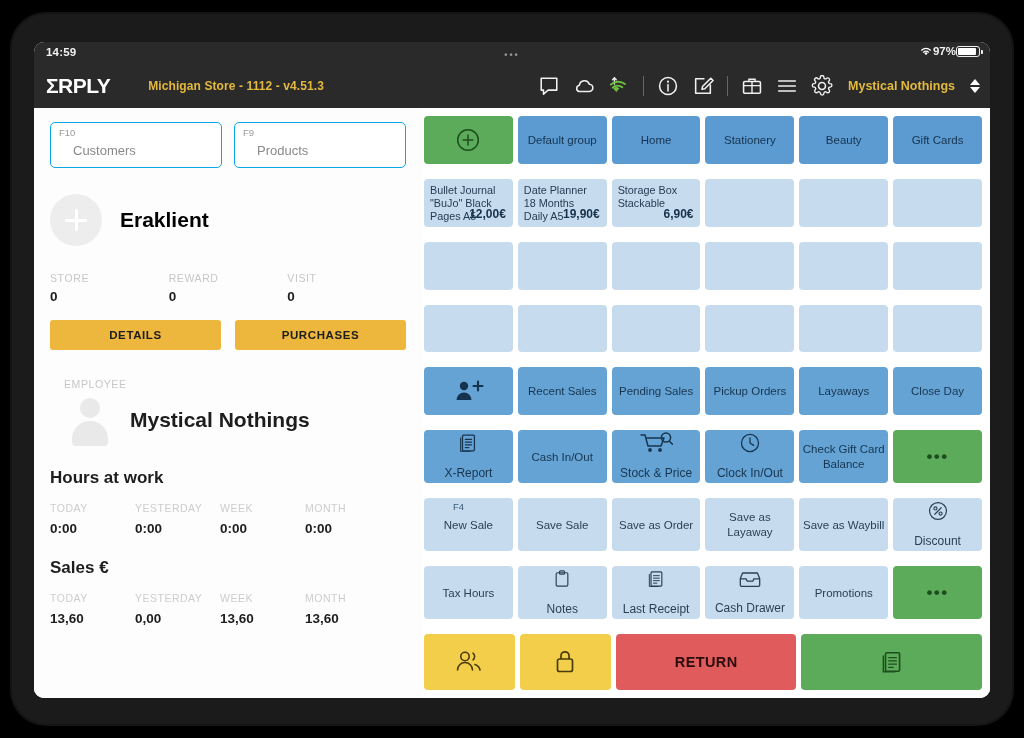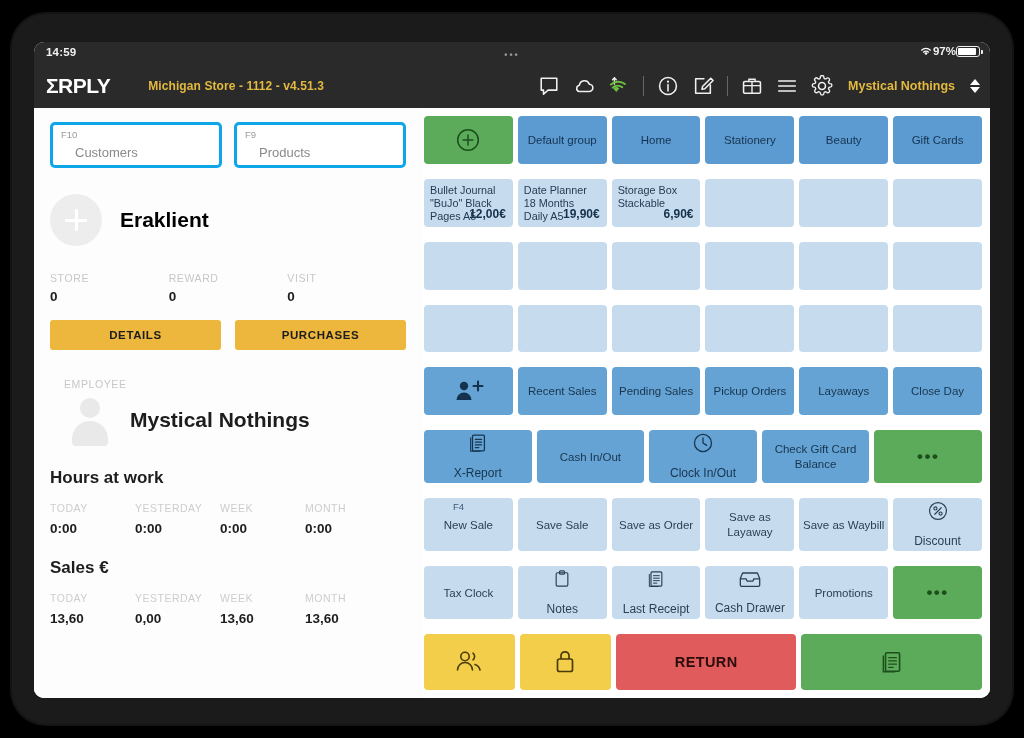--- a/index.html
+++ b/index.html
@@ -89,21 +89,21 @@
   
   .content { display: flex; height: 590px; background: #ffffff; }
 
   
   .left {
     width: 388px; padding: 14px 16px 0 16px; background: #fdfdfd;
     position: relative;
   }
   .search-row { display: flex; gap: 12px; }
   .search-box {
-    flex: 1; height: 46px; border: 3px solid #0ea5e9; border-radius: 5px;
+    flex: 1; height: 46px; border: 1px solid #0ea5e9; border-radius: 5px;
     position: relative; background: #fff;
   }
   .search-box .fkey {
     position: absolute; left: 8px; top: 4px; font-size: 9.5px; color: #9a9a9a;
   }
   .search-box .ph {
     position: absolute; left: 22px; top: 20px; font-size: 13px; color: #8a8a8a;
   }
 
   .cust-row { display: flex; align-items: center; margin-top: 26px; }
@@ -449,20 +449,34 @@
                     <path d="M9 8h7M9 11h7M9 14h7M9 17h4" stroke="#17354f" stroke-width="1.2" stroke-linecap="round"></path>
                   </svg>
               </span>
               <span class="ilabel">X-Report</span>
             </div>
           </div>
           <div class="tile func">Cash In/Out</div>
           <div class="tile func">
             <div class="stack">
               <span class="glyph">
+                <svg width="34" height="22" viewBox="0 0 34 22">
+                  <path d="M2 3h4l3 11h13l3-8H8" fill="none" stroke="#17354f" stroke-width="1.5" stroke-linecap="round" stroke-linejoin="round"></path>
+                  <circle cx="11" cy="18" r="1.9" fill="#17354f"></circle>
+                    <circle cx="21" cy="18" r="1.9" fill="#17354f"></circle>
+                  <circle cx="27" cy="5.5" r="4.6" fill="none" stroke="#17354f" stroke-width="1.5"></circle>
+                  <path d="M30.4 9.2l3 3" stroke="#17354f" stroke-width="1.6" stroke-linecap="round"></path>
+                </svg>
+              </span>
+              <span class="ilabel">Stock &amp; Price</span>
+            </div>
+          </div>
+          <div class="tile func">
+            <div class="stack">
+              <span class="glyph">
                 <svg width="22" height="22" viewBox="0 0 24 24">
                     <circle cx="12" cy="12" r="9.3" fill="none" stroke="#17354f" stroke-width="1.4"></circle>
                     <path d="M12 6.5V12l4 2.6" stroke="#17354f" stroke-width="1.4" fill="none" stroke-linecap="round"></path>
                   </svg>
               </span>
               <span class="ilabel">Clock In/Out</span>
             </div>
           </div>
           <div class="tile func">Check Gift Card Balance</div>
           <div class="tile green">
@@ -488,21 +502,21 @@
                     <circle cx="9.2" cy="9.2" r="1.7" fill="none" stroke="#2a3f55" stroke-width="1.2"></circle>
                     <circle cx="14.8" cy="14.8" r="1.7" fill="none" stroke="#2a3f55" stroke-width="1.2"></circle>
                   </svg>
               </span>
               <span class="ilabel">Discount</span>
             </div>
           </div>
         </div>
 
         <div class="grid-row">
-          <div class="tile light">Tax Clock</div>
+          <div class="tile light">Tax Hours</div>
           <div class="tile light">
             <div class="stack">
               <span class="glyph">
                 <svg width="20" height="22" viewBox="0 0 24 24">
                     <rect x="5" y="4.5" width="14" height="16" rx="1.6" fill="none" stroke="#2a3f55" stroke-width="1.4"></rect>
                     <rect x="9" y="2.2" width="6" height="4" rx="1.2" fill="none" stroke="#2a3f55" stroke-width="1.4"></rect>
                   </svg>
               </span>
               <span class="ilabel">Notes</span>
             </div>

